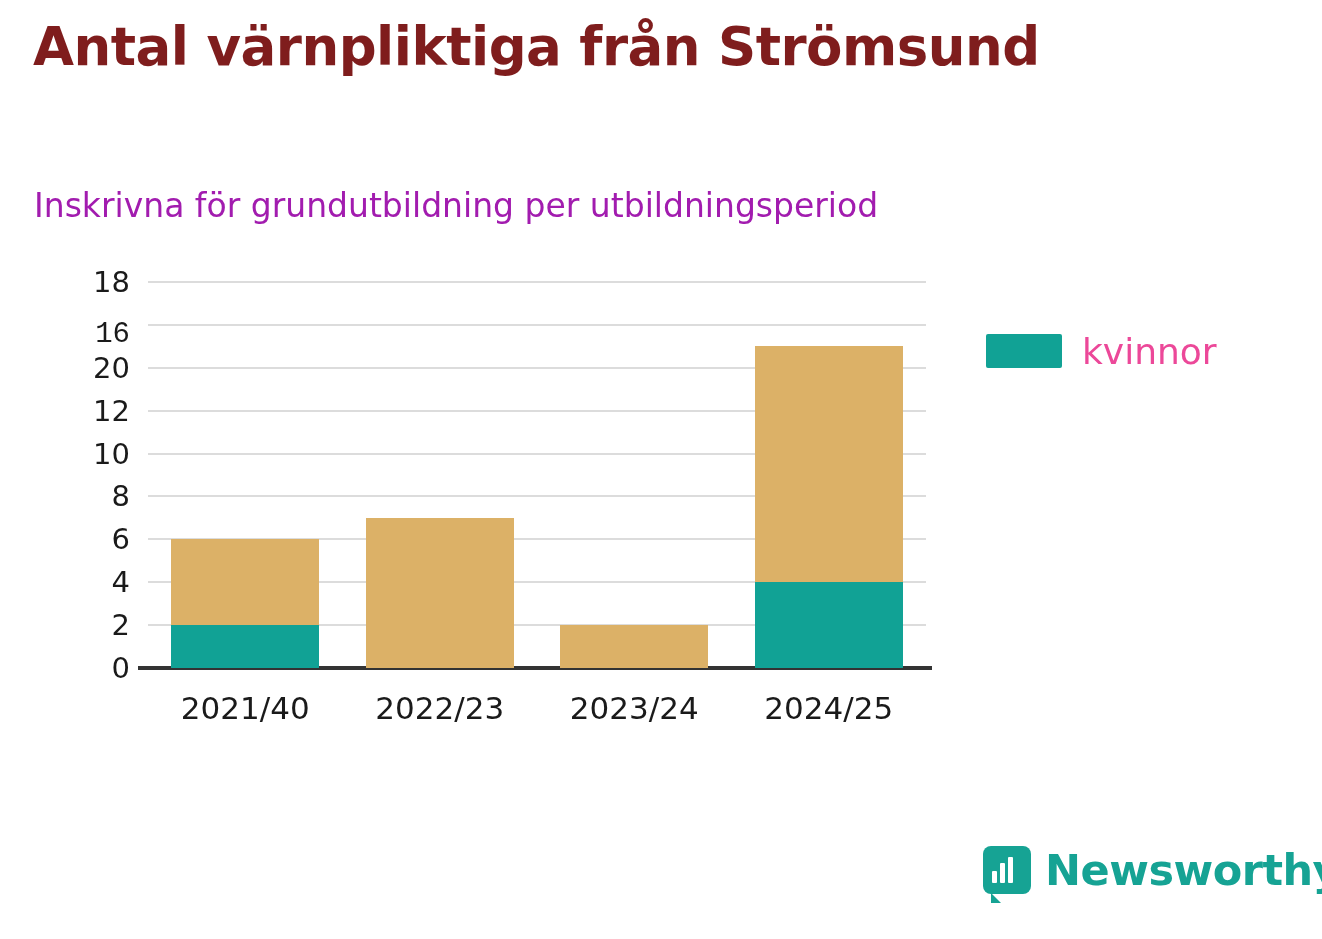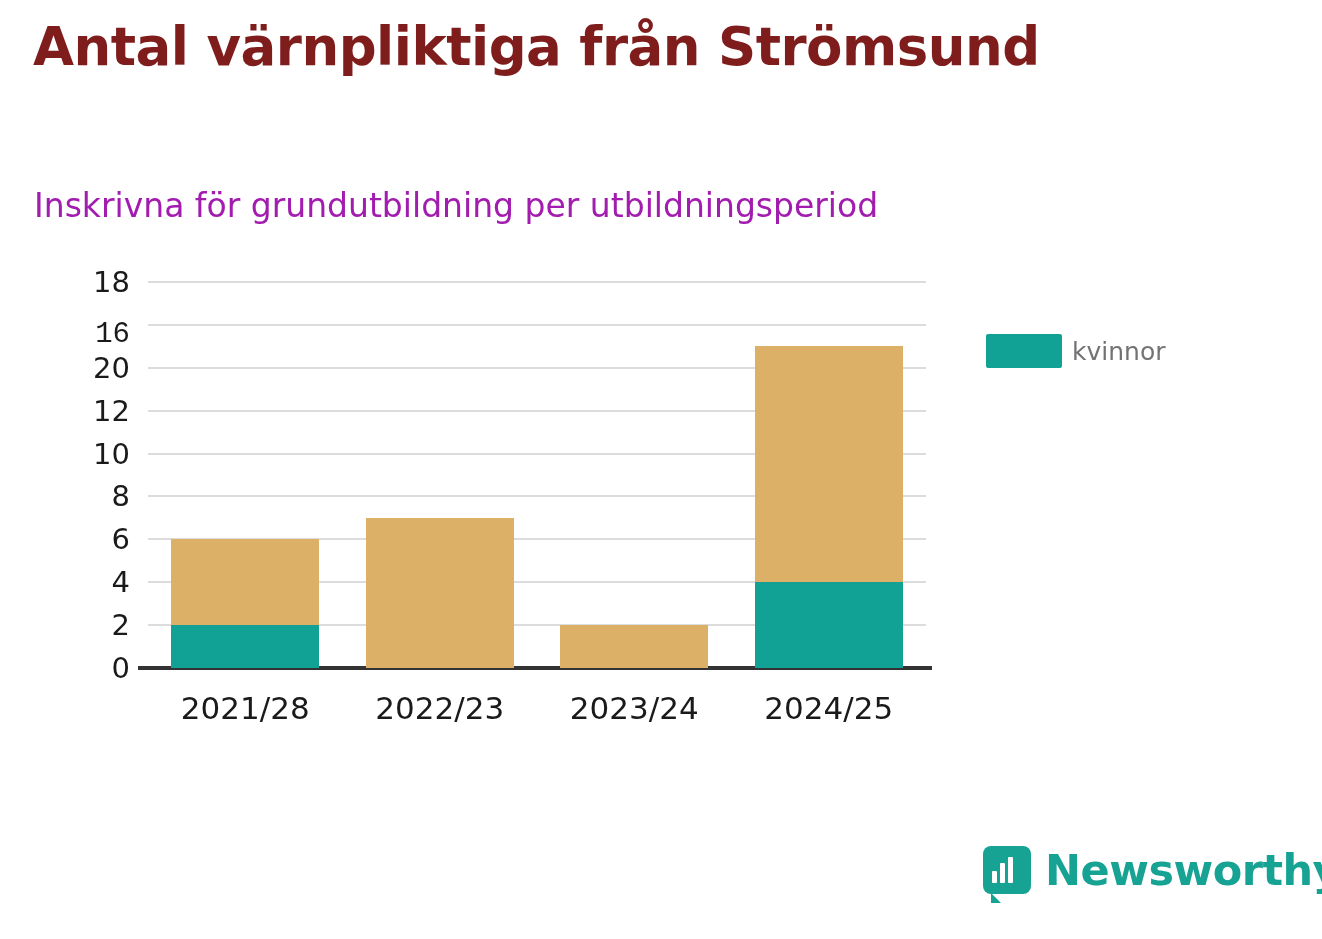--- a/index.html
+++ b/index.html
@@ -102,23 +102,23 @@
     display: flex;
     align-items: center;
     height: 58px;
   }
   .legend-swatch {
     width: 76px;
     height: 34px;
     border-radius: 2px;
   }
   .legend-label {
-    margin-left: 10px;
-    font-size: 25px;
-    color: #737373;
+    margin-left: 20px;
+    font-size: 36px;
+    color: #ec4899;
     white-space: nowrap;
   }
 
   
   .footer {
     position: absolute;
     left: 983px;
     top: 845px;
     display: flex;
     align-items: center;
@@ -221,16 +221,16 @@
   <div class="logo-mark">
     <div class="logo-bars">
       <i style="height:12px"></i>
         <i style="height:20px"></i>
         <i style="height:26px"></i>
     </div>
   </div>
   <div class="logo-text">Newsworthy</div>
 </div>
 
-<div class="xtick-label" style="left: 148px; width: 194.5px;">2021/28</div>
+<div class="xtick-label" style="left: 148px; width: 194.5px;">2021/40</div>
 <div class="xtick-label" style="left: 342.5px; width: 194.5px;">2022/23</div>
 <div class="xtick-label" style="left: 537px; width: 194.5px;">2023/24</div>
 <div class="xtick-label" style="left: 731.5px; width: 194.5px; text-align: center;">2024/25</div>
 
 </body></html>

